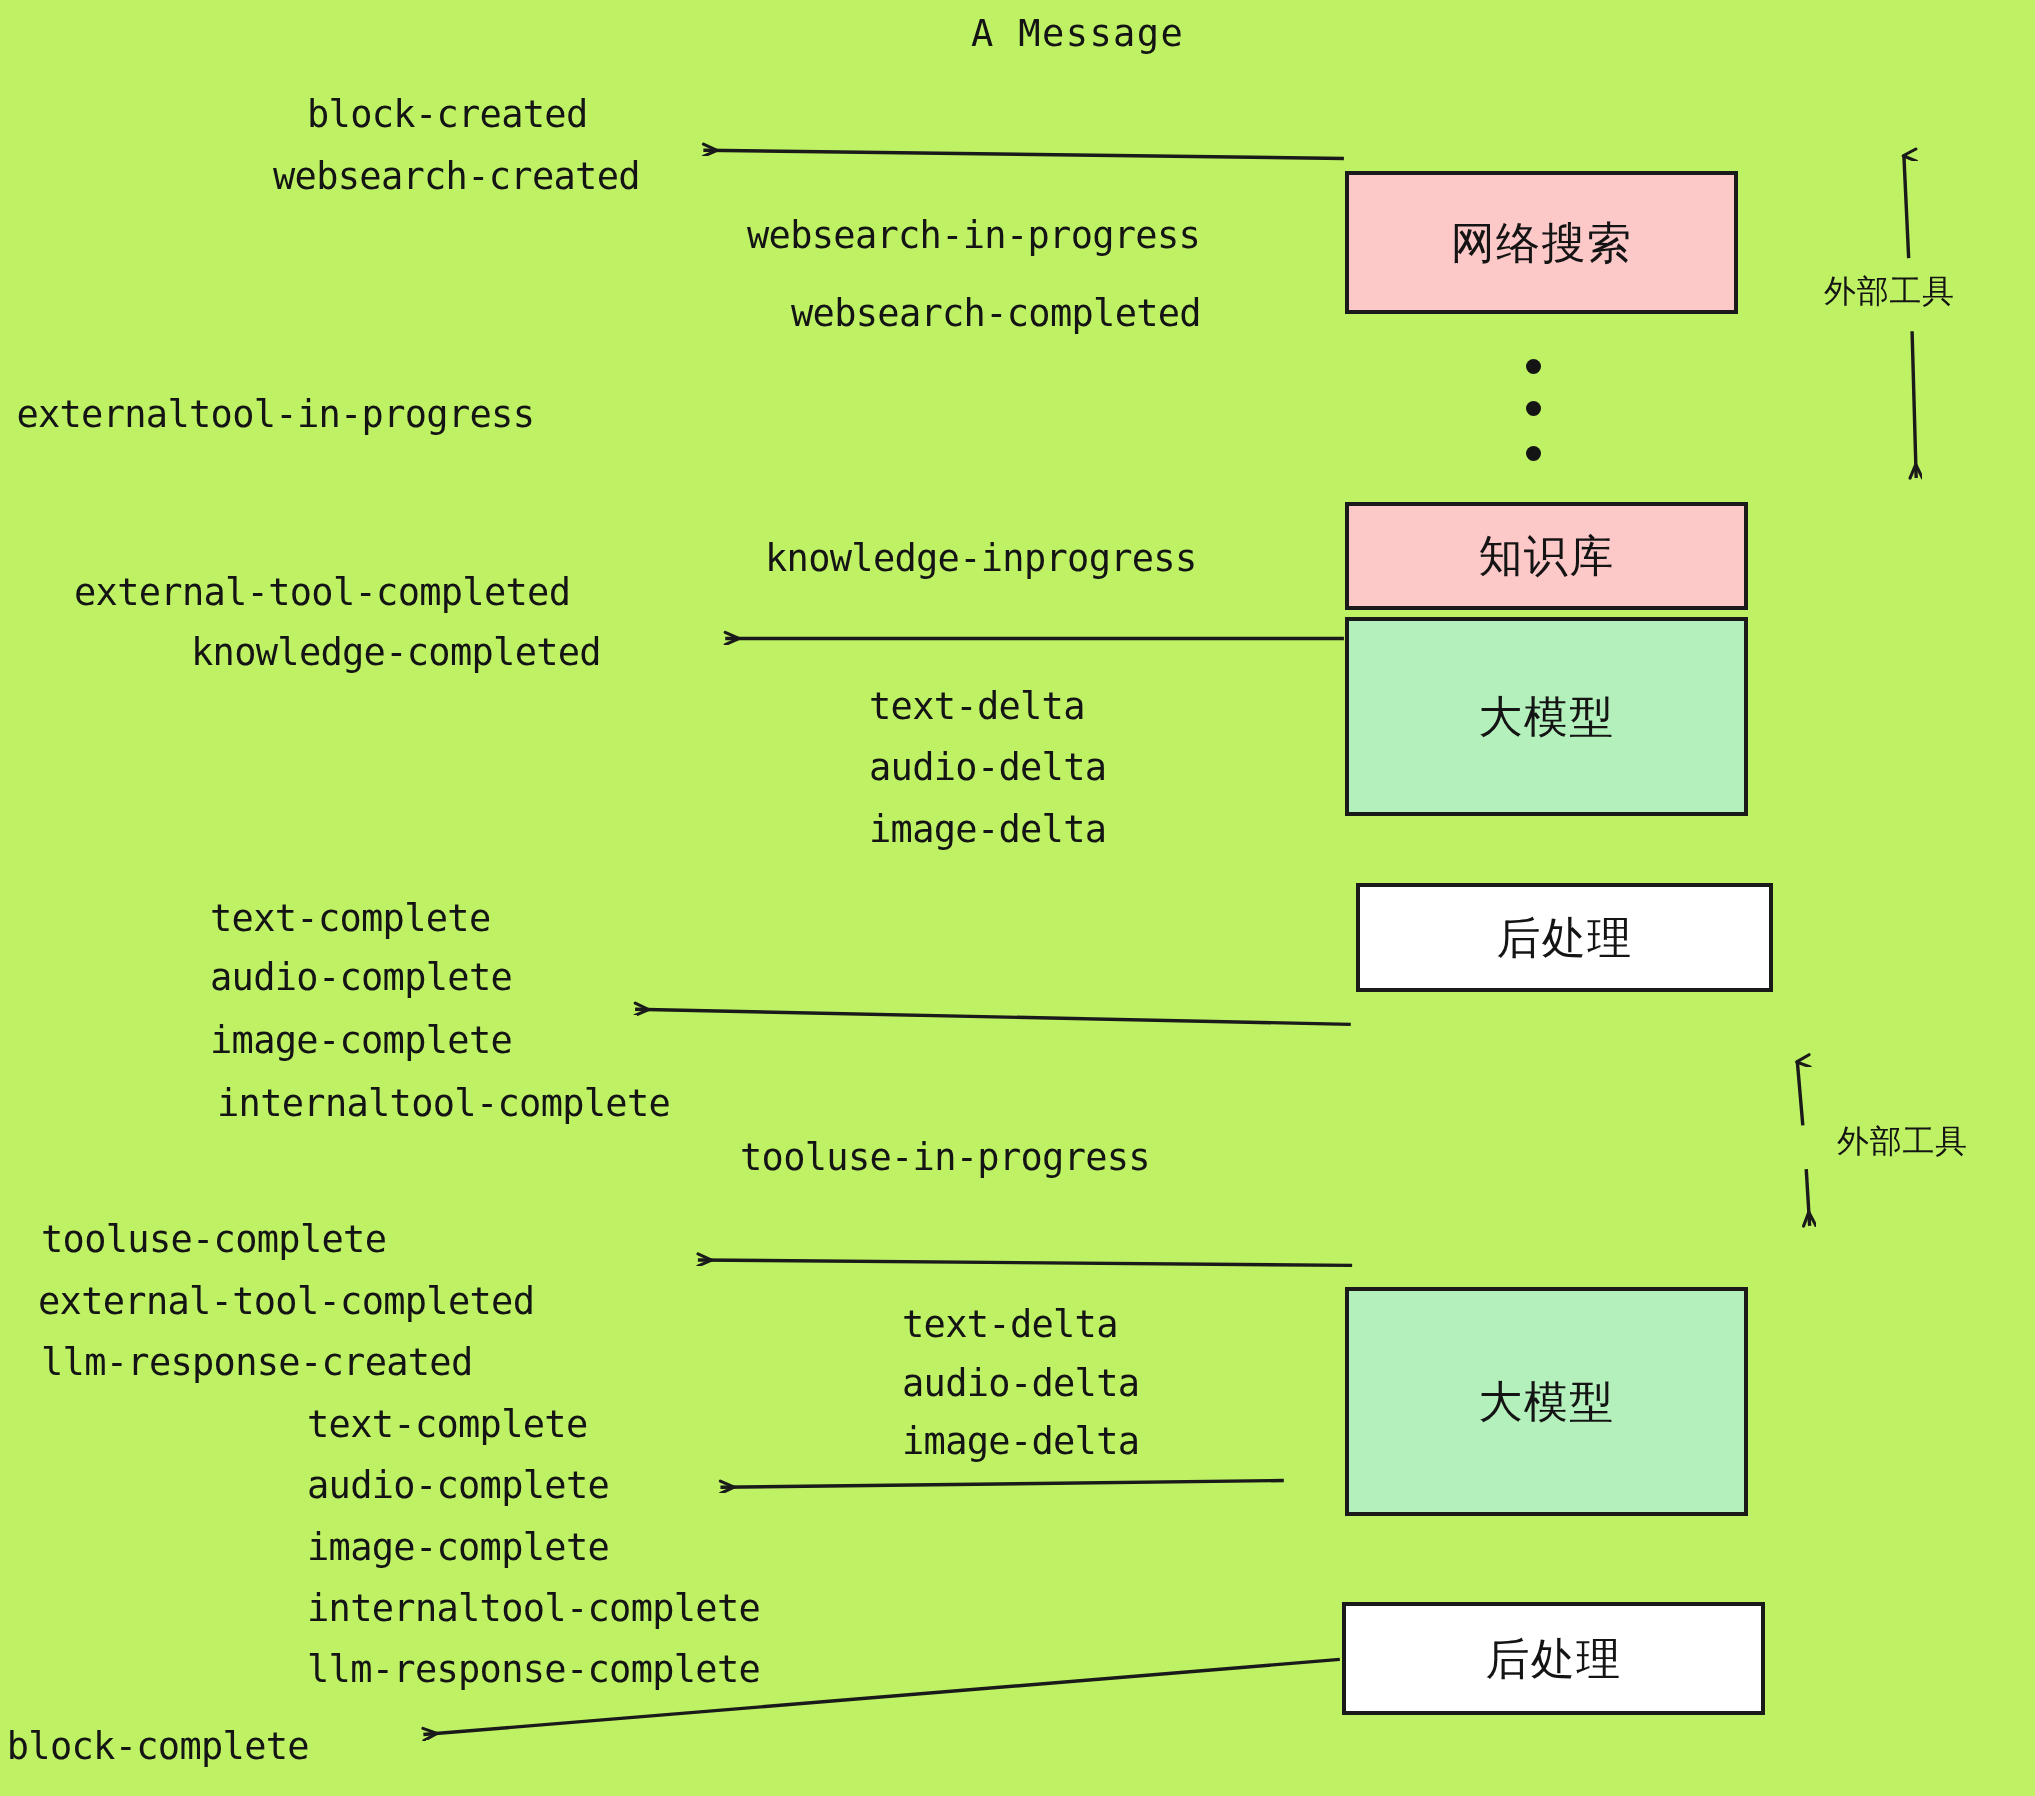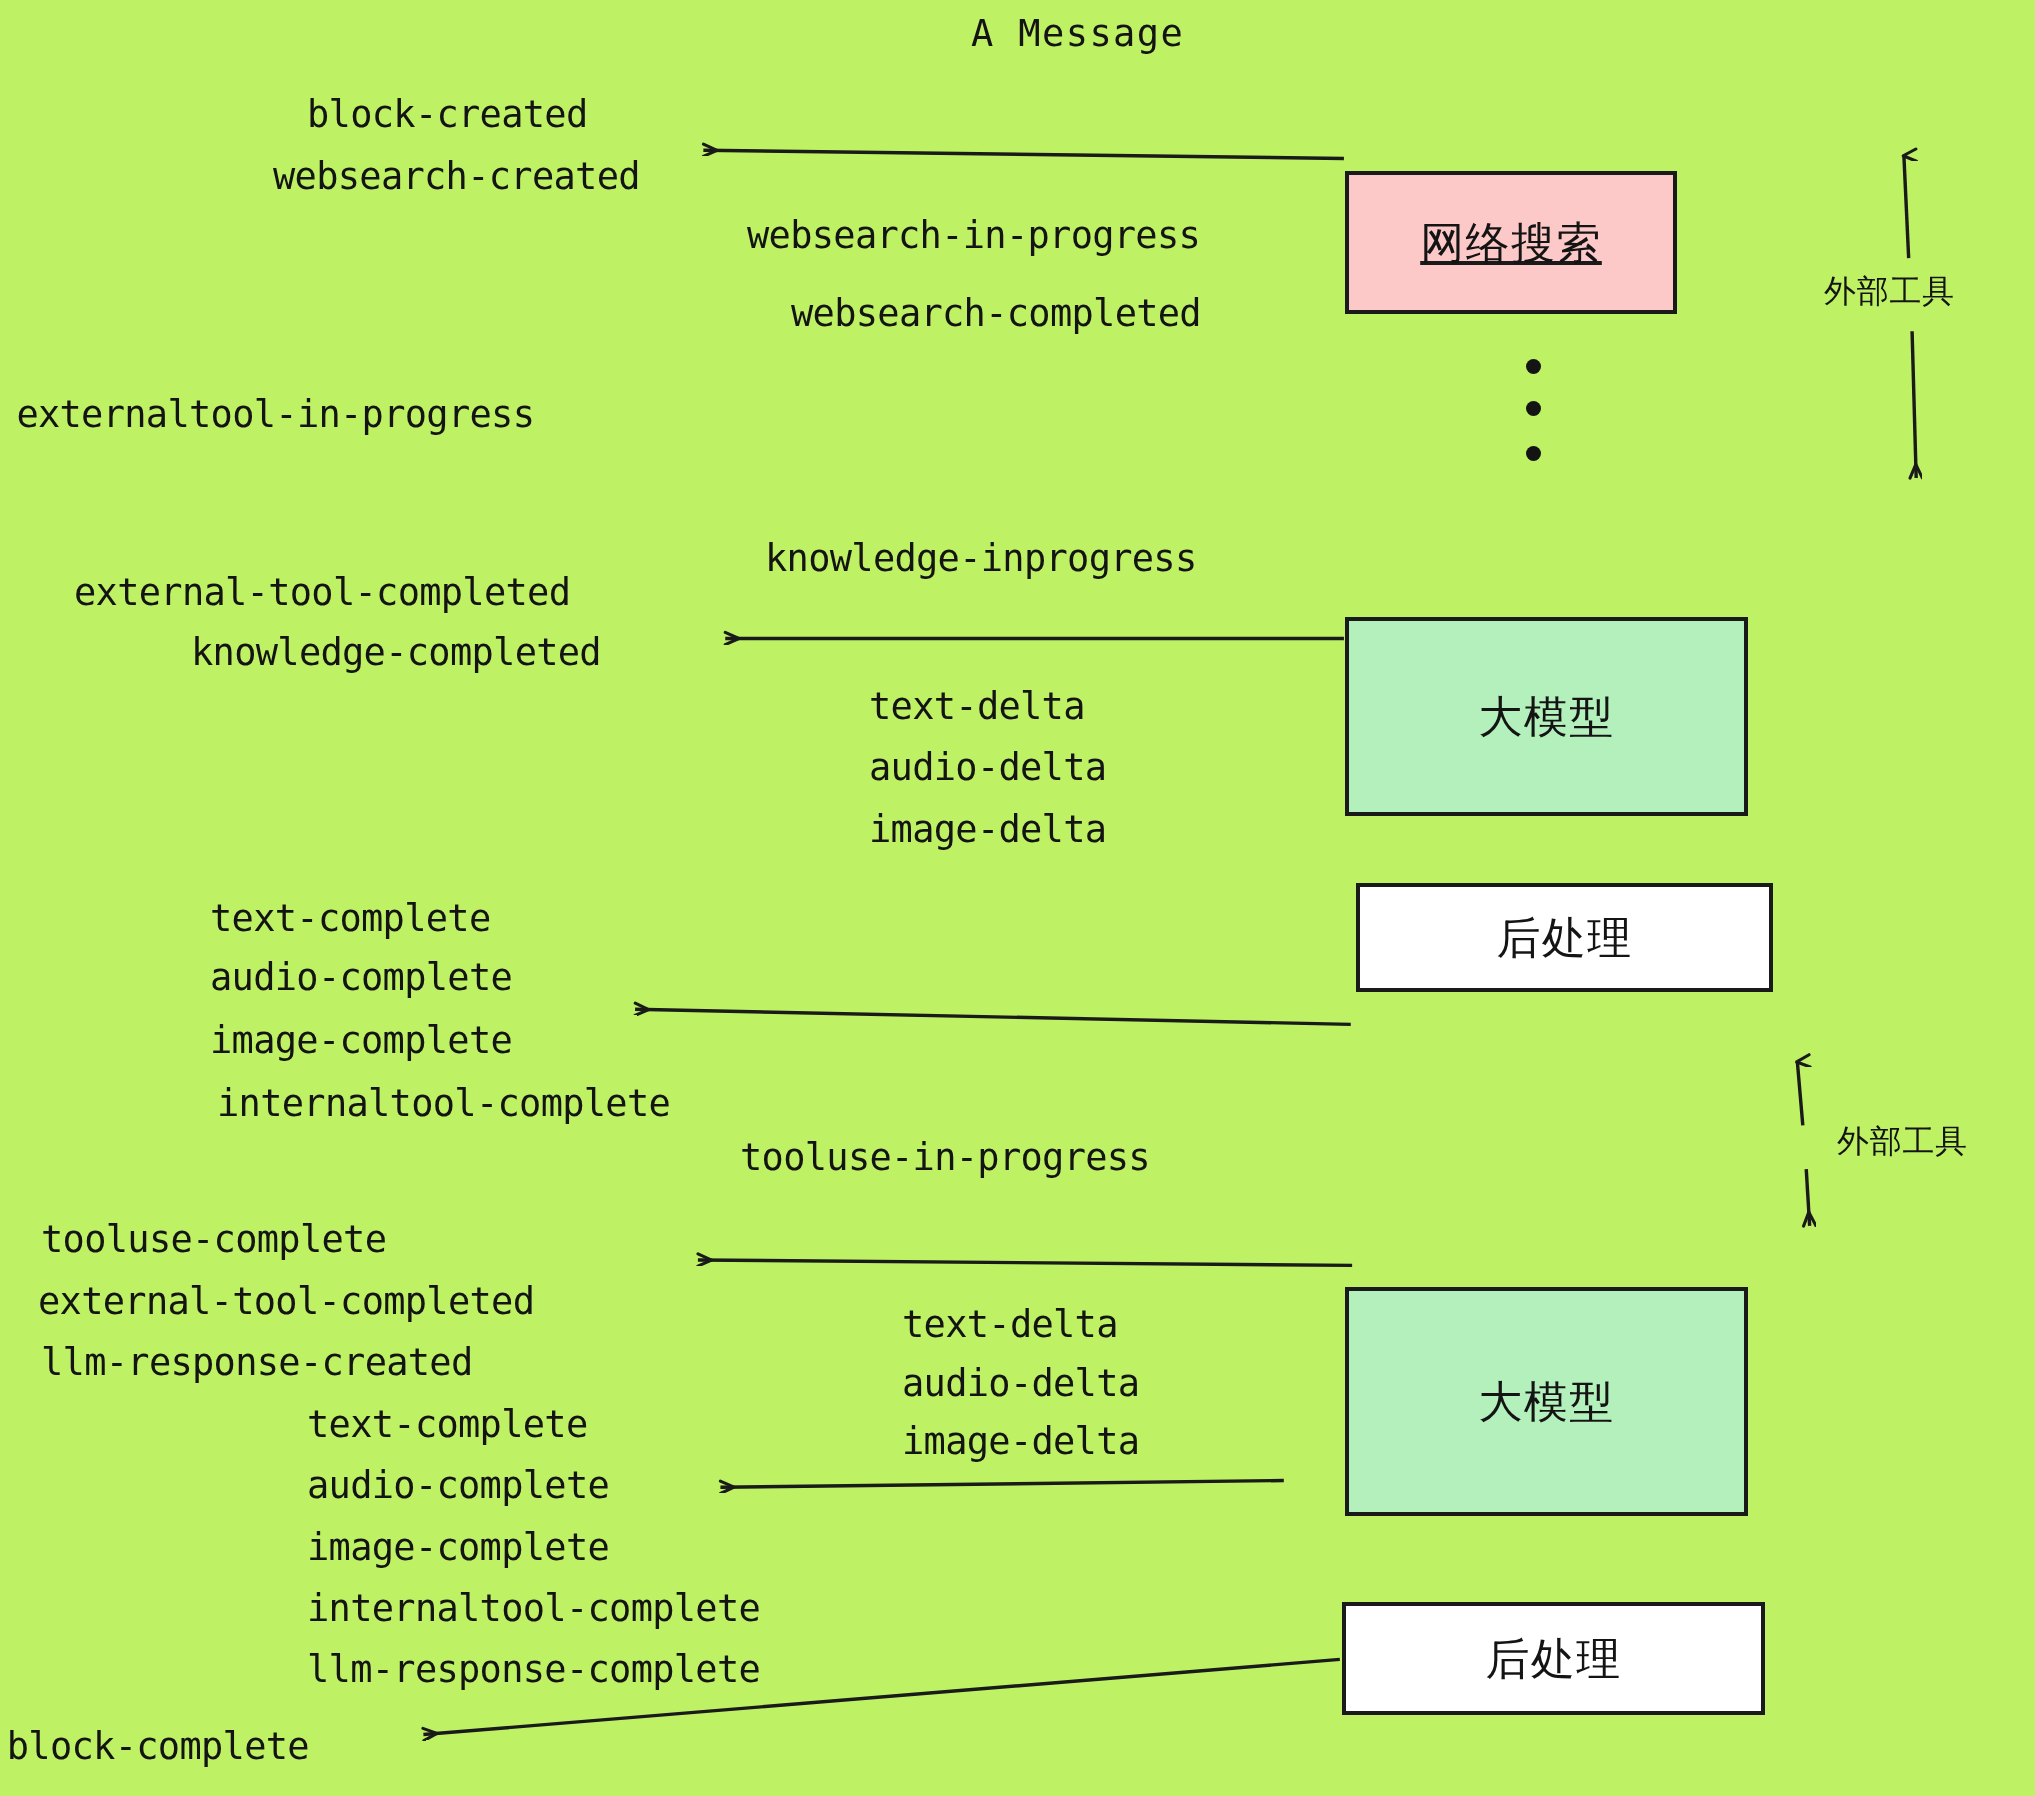--- a/index.html
+++ b/index.html
@@ -103,22 +103,25 @@
 
     <line x1="2795" y1="378" x2="2788" y2="228" stroke="#1a1a1a" stroke-width="5" marker-end="url(#ahu)"></line>
     <line x1="2800" y1="485" x2="2806" y2="700" stroke="#1a1a1a" stroke-width="5" marker-end="url(#ah)"></line>
 
     <line x1="2640" y1="1648" x2="2632" y2="1555" stroke="#1a1a1a" stroke-width="5" marker-end="url(#ahu)"></line>
     <line x1="2645" y1="1712" x2="2650" y2="1795" stroke="#1a1a1a" stroke-width="5" marker-end="url(#ah)"></line>
   </svg>
 
   <div class="title" style="left:971px; top:12.3px;">A Message</div>
 
-  <div class="node" id="node-0" style="left: 1345px; top: 171px; width: 332px; height: 143px; background: rgb(252, 200, 200); text-decoration: underline;">
+  <div class="node" id="node-0" style="left: 1345px; top: 171px; width: 393px; height: 143px; background: rgb(252, 200, 200);">
     <span class="node-label">网络搜索</span>
+  </div>
+  <div class="node" id="node-1" style="left: 1345px; top: 502px; width: 403px; height: 108px; background: rgb(252, 200, 200);">
+    <span class="node-label">知识库</span>
   </div>
   <div class="node" id="node-2" style="left: 1345px; top: 617px; width: 403px; height: 199px; background: rgb(180, 240, 188);">
     <span class="node-label">大模型</span>
   </div>
   <div class="node" id="node-3" style="left: 1356px; top: 883px; width: 417px; height: 109px; background: rgb(255, 255, 255);">
     <span class="node-label">后处理</span>
   </div>
   <div class="node" id="node-5" style="left: 1345px; top: 1287px; width: 403px; height: 229px; background: rgb(180, 240, 188);">
     <span class="node-label">大模型</span>
   </div>

